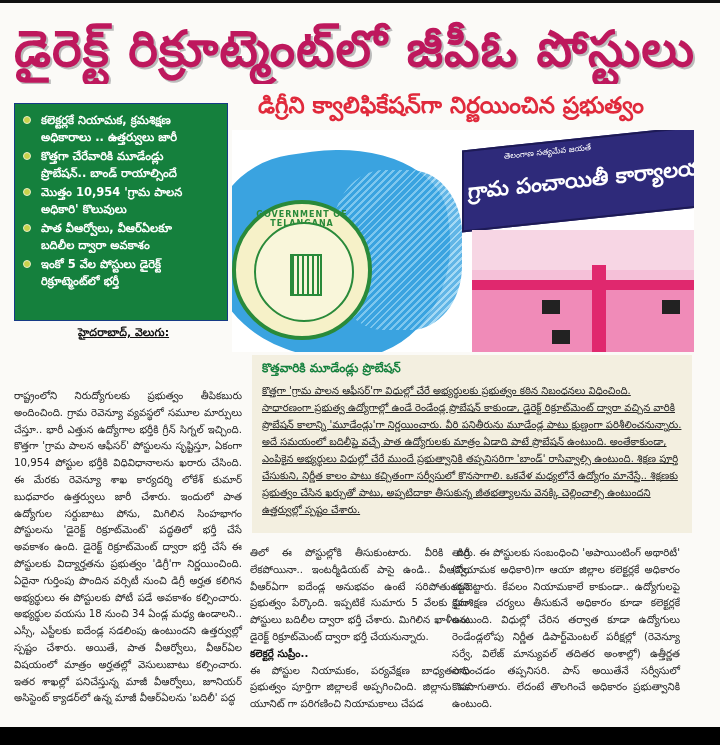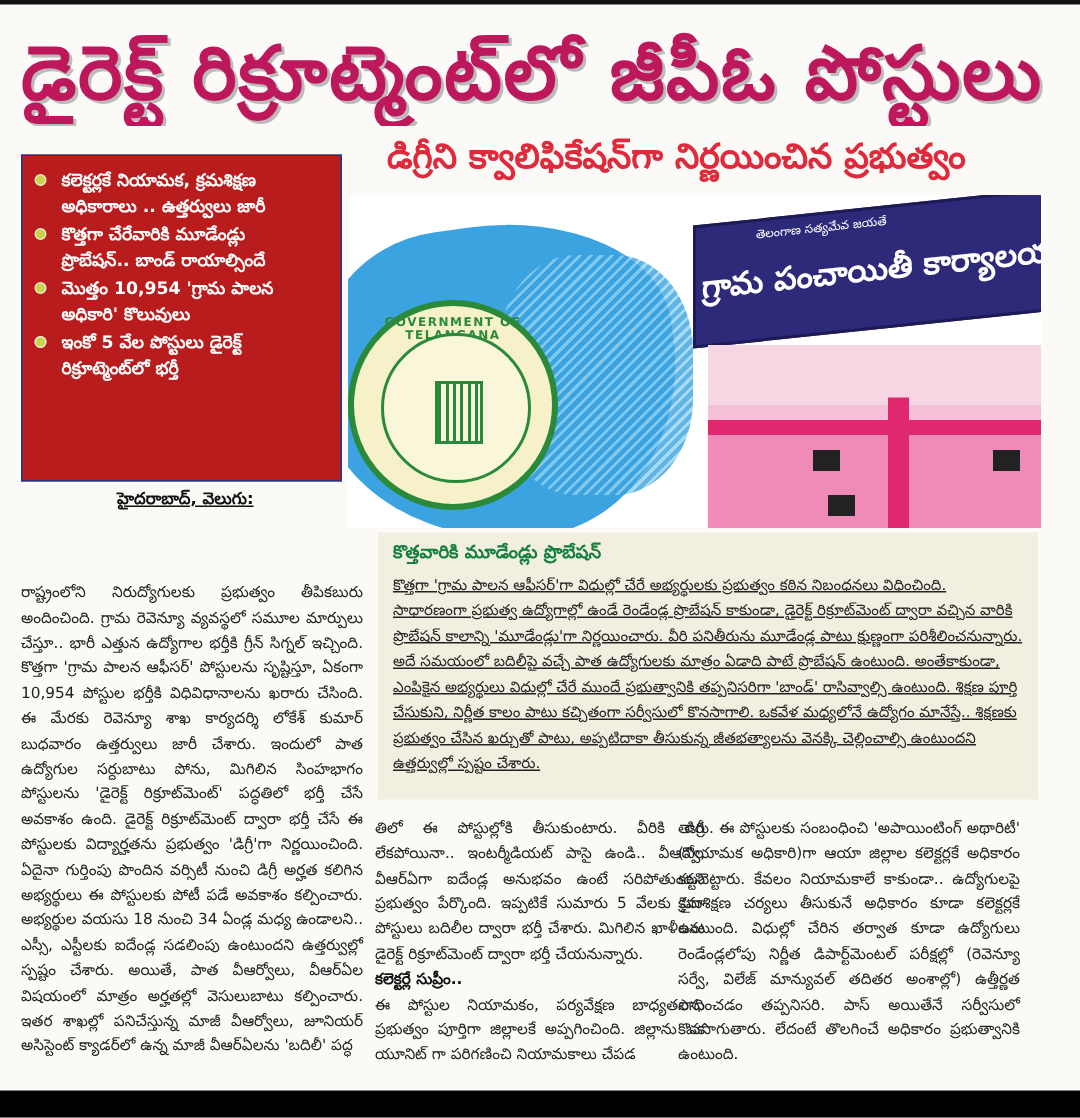--- a/index.html
+++ b/index.html
@@ -1,21 +1,21 @@
 <!DOCTYPE html>
 <html><head>
 <meta charset="utf-8">
 <style>
   html, body { margin:0; padding:0; }
   body { width:720px; height:745px; background:#000; overflow:hidden; font-family:"DejaVu Sans", sans-serif; position:relative; }
   .page { position:absolute; left:0; top:0; width:720px; height:727px; background:#fbfaf7; overflow:hidden; }
   .topbar { position:absolute; left:0; top:0; width:720px; height:3px; background:#111; }
   .headline { position:absolute; left:14px; top:14px; width:700px; height:70px; font-size:50px; font-weight:bold; color:#be185d; letter-spacing:1px; line-height:70px; white-space:nowrap; overflow:hidden; text-shadow:2px 2px 0 #bbb; }
   .subhead { position:absolute; left:258px; top:92px; font-size:23px; font-weight:bold; color:#e02a3c; white-space:nowrap; }
-  .bluebox { position:absolute; left:14px; top:103px; width:214px; height:218px; background:#b91c1c; border:1px solid #163a86; color:#fff; padding:8px 22px 6px 6px; box-sizing:border-box; }
+  .bluebox { position:absolute; left:14px; top:103px; width:214px; height:218px; background:#15803d; border:1px solid #163a86; color:#fff; padding:8px 22px 6px 6px; box-sizing:border-box; }
   .bluebox ul { list-style:none; margin:0; padding:0; }
   .bluebox li { position:relative; padding-left:20px; font-size:11.5px; line-height:17px; margin-bottom:2px; font-weight:bold; }
   .bluebox li .bullet { position:absolute; left:2px; top:4px; width:8px; height:8px; border-radius:50%; background:#c8d24a; border:1.5px solid #e8edc8; box-sizing:border-box; }
   .dateline { position:absolute; left:78px; top:326px; font-size:11px; font-weight:bold; color:#111; text-decoration:underline; }
   .photo { position:absolute; left:232px; top:130px; width:462px; height:222px; overflow:hidden; background:#fff; }
   .map { position:absolute; left:-20px; top:20px; width:240px; height:210px; background:#3aa3e0; border-radius:40% 55% 45% 60% / 45% 40% 60% 55%; transform:rotate(-8deg); }
   .map-stripe { position:absolute; left:100px; top:40px; width:130px; height:160px; background:repeating-linear-gradient(135deg,#3aa3e0 0 3px,#8fd0f2 3px 5px); opacity:.8; border-radius:40%; }
   .seal { position:absolute; left:0px; top:70px; width:140px; height:140px; border-radius:50%; background:#f6f1c8; border:4px solid #2a8a3a; box-sizing:border-box; }
   .seal-inner { position:absolute; left:18px; top:18px; width:96px; height:96px; border-radius:50%; border:2px solid #2a8a3a; background:#f9f6da; }
   .seal-gate { position:absolute; left:34px; top:30px; width:28px; height:38px; background:repeating-linear-gradient(90deg,#2a8a3a 0 2px,#f9f6da 2px 5px); border:2px solid #2a8a3a; }
@@ -44,21 +44,21 @@
   <div class="topbar"></div>
 
   <div class="headline">డైరెక్ట్ రిక్రూట్మెంట్‌లో జీపీఓ పోస్టులు</div>
   <div class="subhead">డిగ్రీని క్వాలిఫికేషన్‌గా నిర్ణయించిన ప్రభుత్వం</div>
 
   <div class="bluebox">
     <ul>
       <li><span class="bullet"></span><span>కలెక్టర్లకే నియామక, క్రమశిక్షణ అధికారాలు .. ఉత్తర్వులు జారీ</span></li>
       <li><span class="bullet"></span><span>కొత్తగా చేరేవారికి మూడేండ్లు ప్రొబేషన్.. బాండ్ రాయాల్సిందే</span></li>
       <li><span class="bullet"></span><span>మొత్తం 10,954 'గ్రామ పాలన అధికారి' కొలువులు</span></li>
-      <li><span class="bullet"></span></li>
+      <li><span class="bullet"></span><span>పాత వీఆర్వోలు, వీఆర్ఏలకూ బదిలీల ద్వారా అవకాశం</span></li>
       <li><span class="bullet"></span><span>ఇంకో 5 వేల పోస్టులు డైరెక్ట్ రిక్రూట్మెంట్‌లో భర్తీ</span></li>
     </ul>
   </div>
 
   <div class="dateline">హైదరాబాద్, వెలుగు:</div>
 
   <div class="photo">
     <div class="map"></div>
     <div class="map-stripe"></div>
     <div class="seal">

